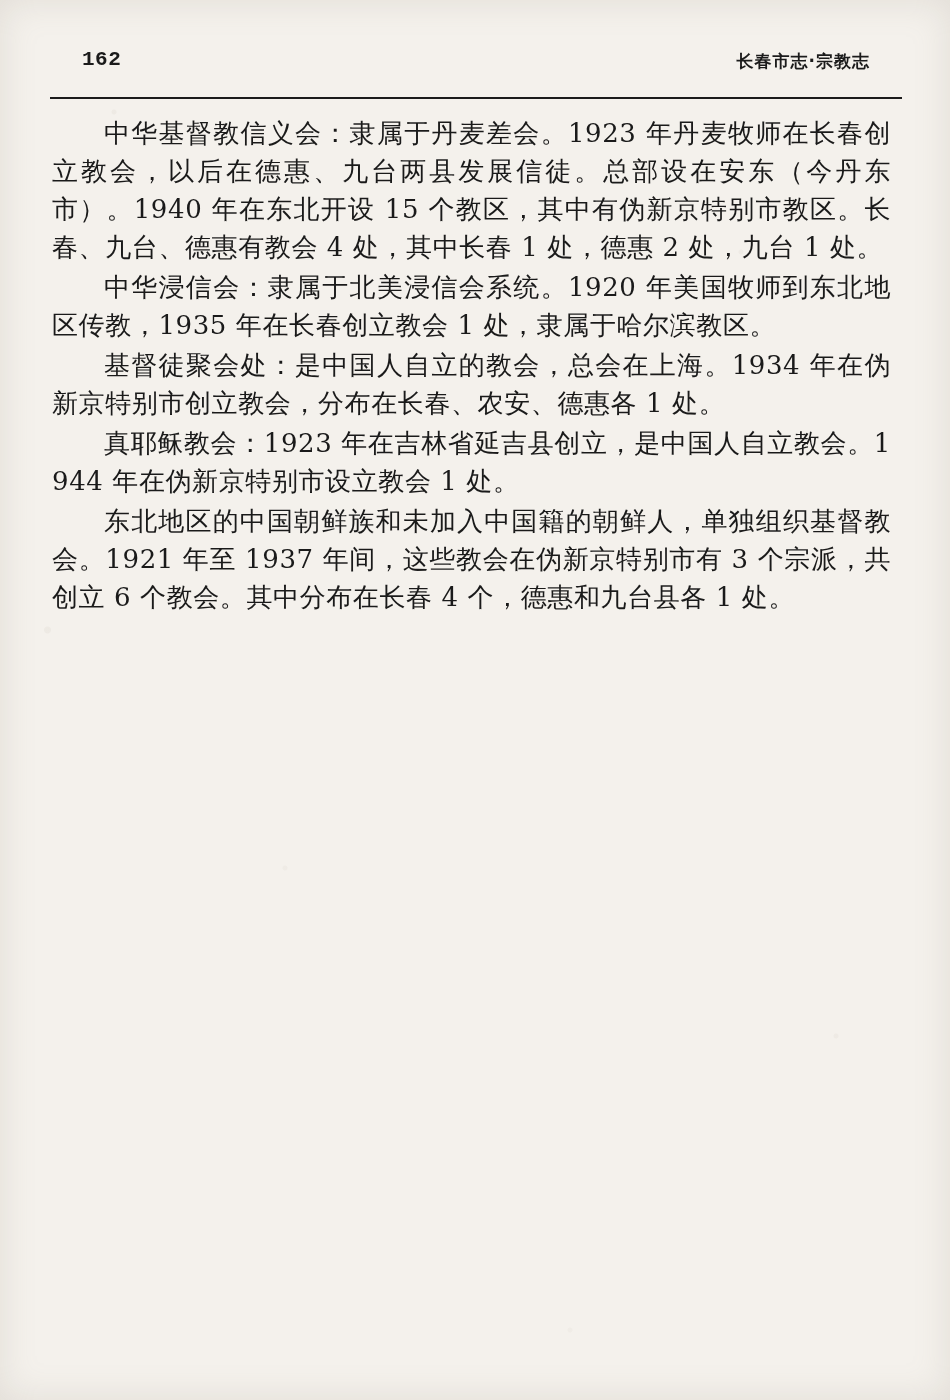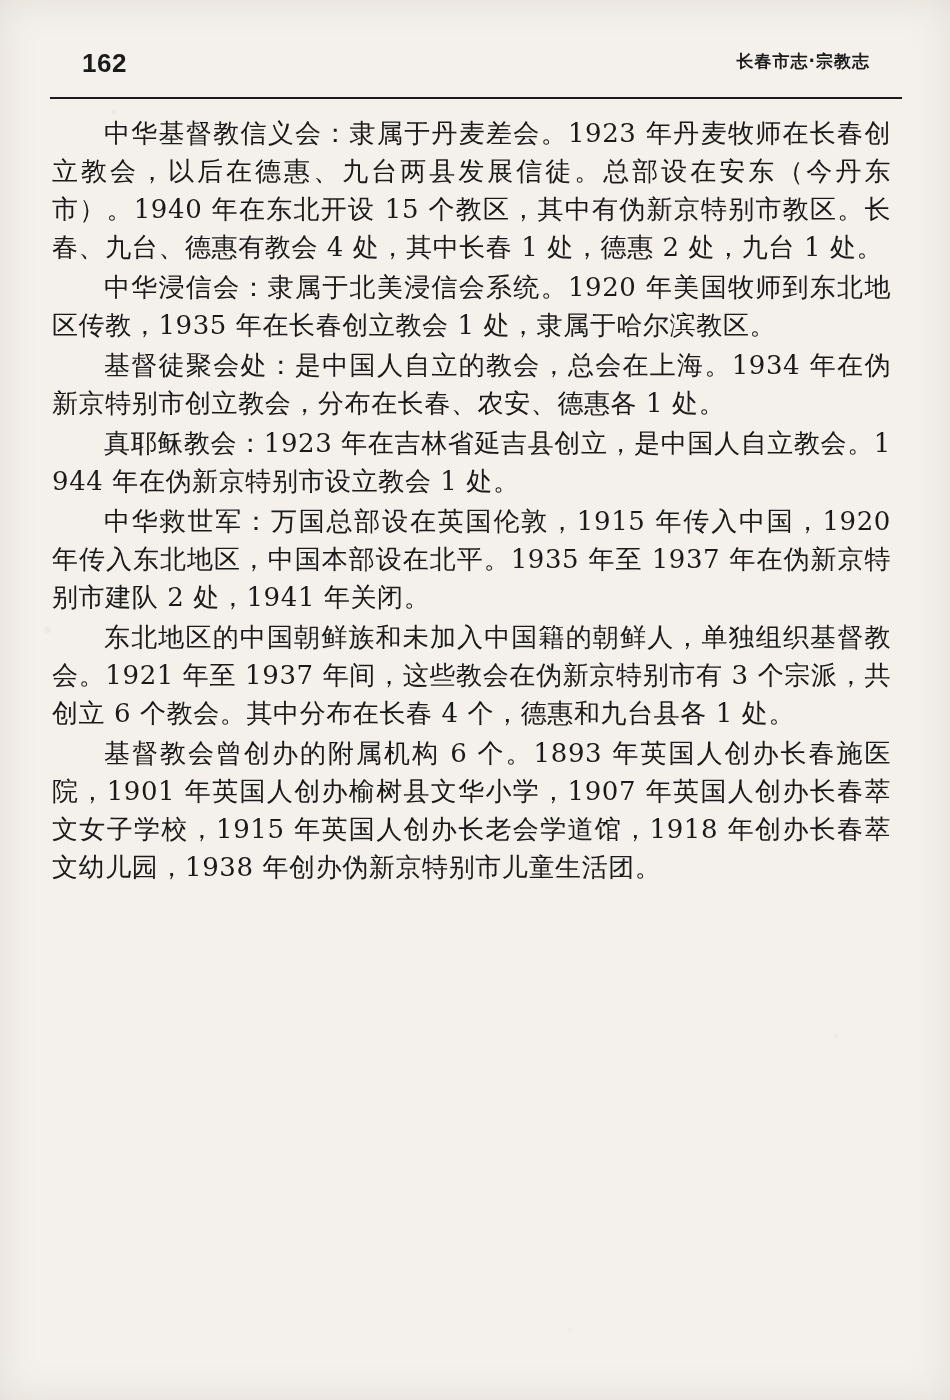--- a/index.html
+++ b/index.html
@@ -40,23 +40,23 @@
     position: absolute;
     left: 50px;
     top: 48px;
     width: 850px;
     height: 34px;
   }
   .folio {
     position: absolute;
     left: 32px;
     top: 0;
-    font-family: Liberation Sans, sans-serif;
+    font-family: Liberation Mono, monospace;
     font-weight: bold;
-    font-size: 26px;
+    font-size: 21px;
     letter-spacing: 0.5px;
     color: #1b1b1b;
     text-align: right;
   }
   .running-title {
     position: absolute;
     right: 30px;
     top: 2px;
     font-family: "DejaVu Sans", "Liberation Sans", sans-serif;
     font-weight: bold;
@@ -116,20 +116,18 @@
     <div class="running-title">长春市志·宗教志</div>
   </div>
 
   <div class="rule"></div>
 
   <div class="body-text">
     <p class="para">中华基督教信义会：隶属于丹麦差会。1923 年丹麦牧师在长春创立教会，以后在德惠、九台两县发展信徒。总部设在安东（今丹东市）。1940 年在东北开设 15 个教区，其中有伪新京特别市教区。长春、九台、德惠有教会 4 处，其中长春 1 处，德惠 2 处，九台 1 处。</p>
     <p class="para">中华浸信会：隶属于北美浸信会系统。1920 年美国牧师到东北地区传教，1935 年在长春创立教会 1 处，隶属于哈尔滨教区。</p>
     <p class="para">基督徒聚会处：是中国人自立的教会，总会在上海。1934 年在伪新京特别市创立教会，分布在长春、农安、德惠各 1 处。</p>
     <p class="para">真耶稣教会：1923 年在吉林省延吉县创立，是中国人自立教会。1944 年在伪新京特别市设立教会 1 处。</p>
-    <p class="para">中华救世军：万国总部设在英国伦敦，1915 年传入中国，1920 年传入东北地区，中国本部设在北平。1935 年至 1937 年在伪新京特别市建队 2 处，1941 年关闭。</p>
     <p class="para">东北地区的中国朝鲜族和未加入中国籍的朝鲜人，单独组织基督教会。1921 年至 1937 年间，这些教会在伪新京特别市有 3 个宗派，共创立 6 个教会。其中分布在长春 4 个，德惠和九台县各 1 处。</p>
-    <p class="para">基督教会曾创办的附属机构 6 个。1893 年英国人创办长春施医院，1901 年英国人创办榆树县文华小学，1907 年英国人创办长春萃文女子学校，1915 年英国人创办长老会学道馆，1918 年创办长春萃文幼儿园，1938 年创办伪新京特别市儿童生活团。</p>
   </div>
 
   <div class="footer-space"></div>
   <div class="edge-shade"></div>
 </div>
 
 </body></html>

